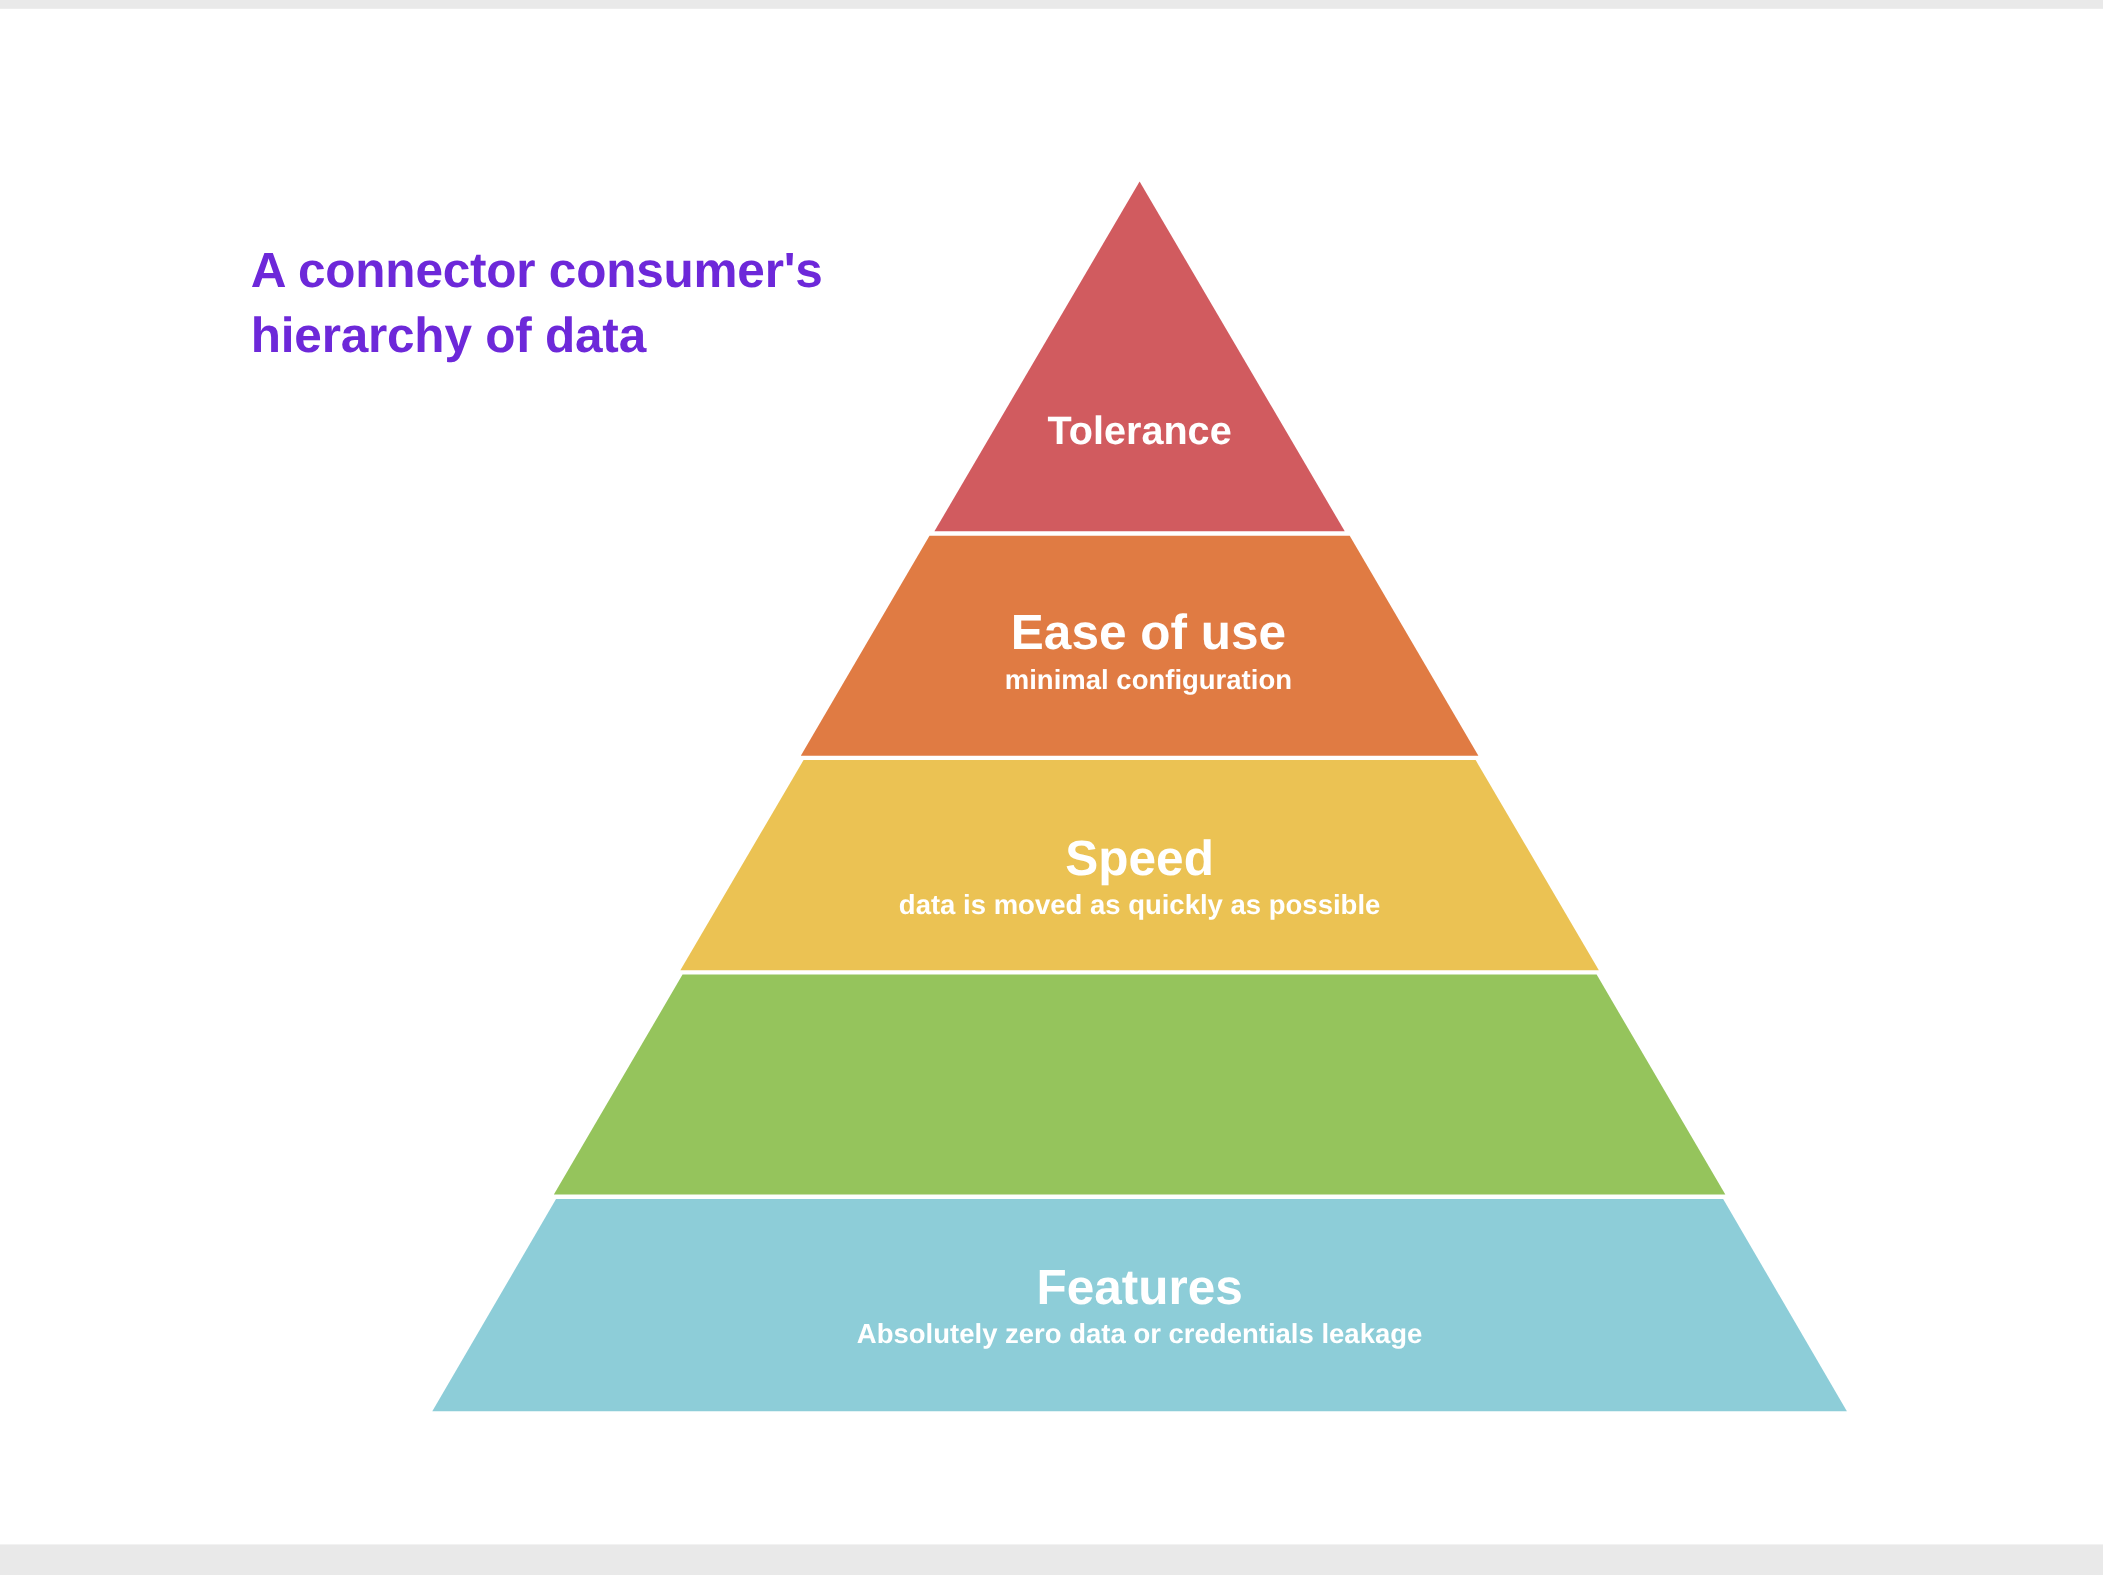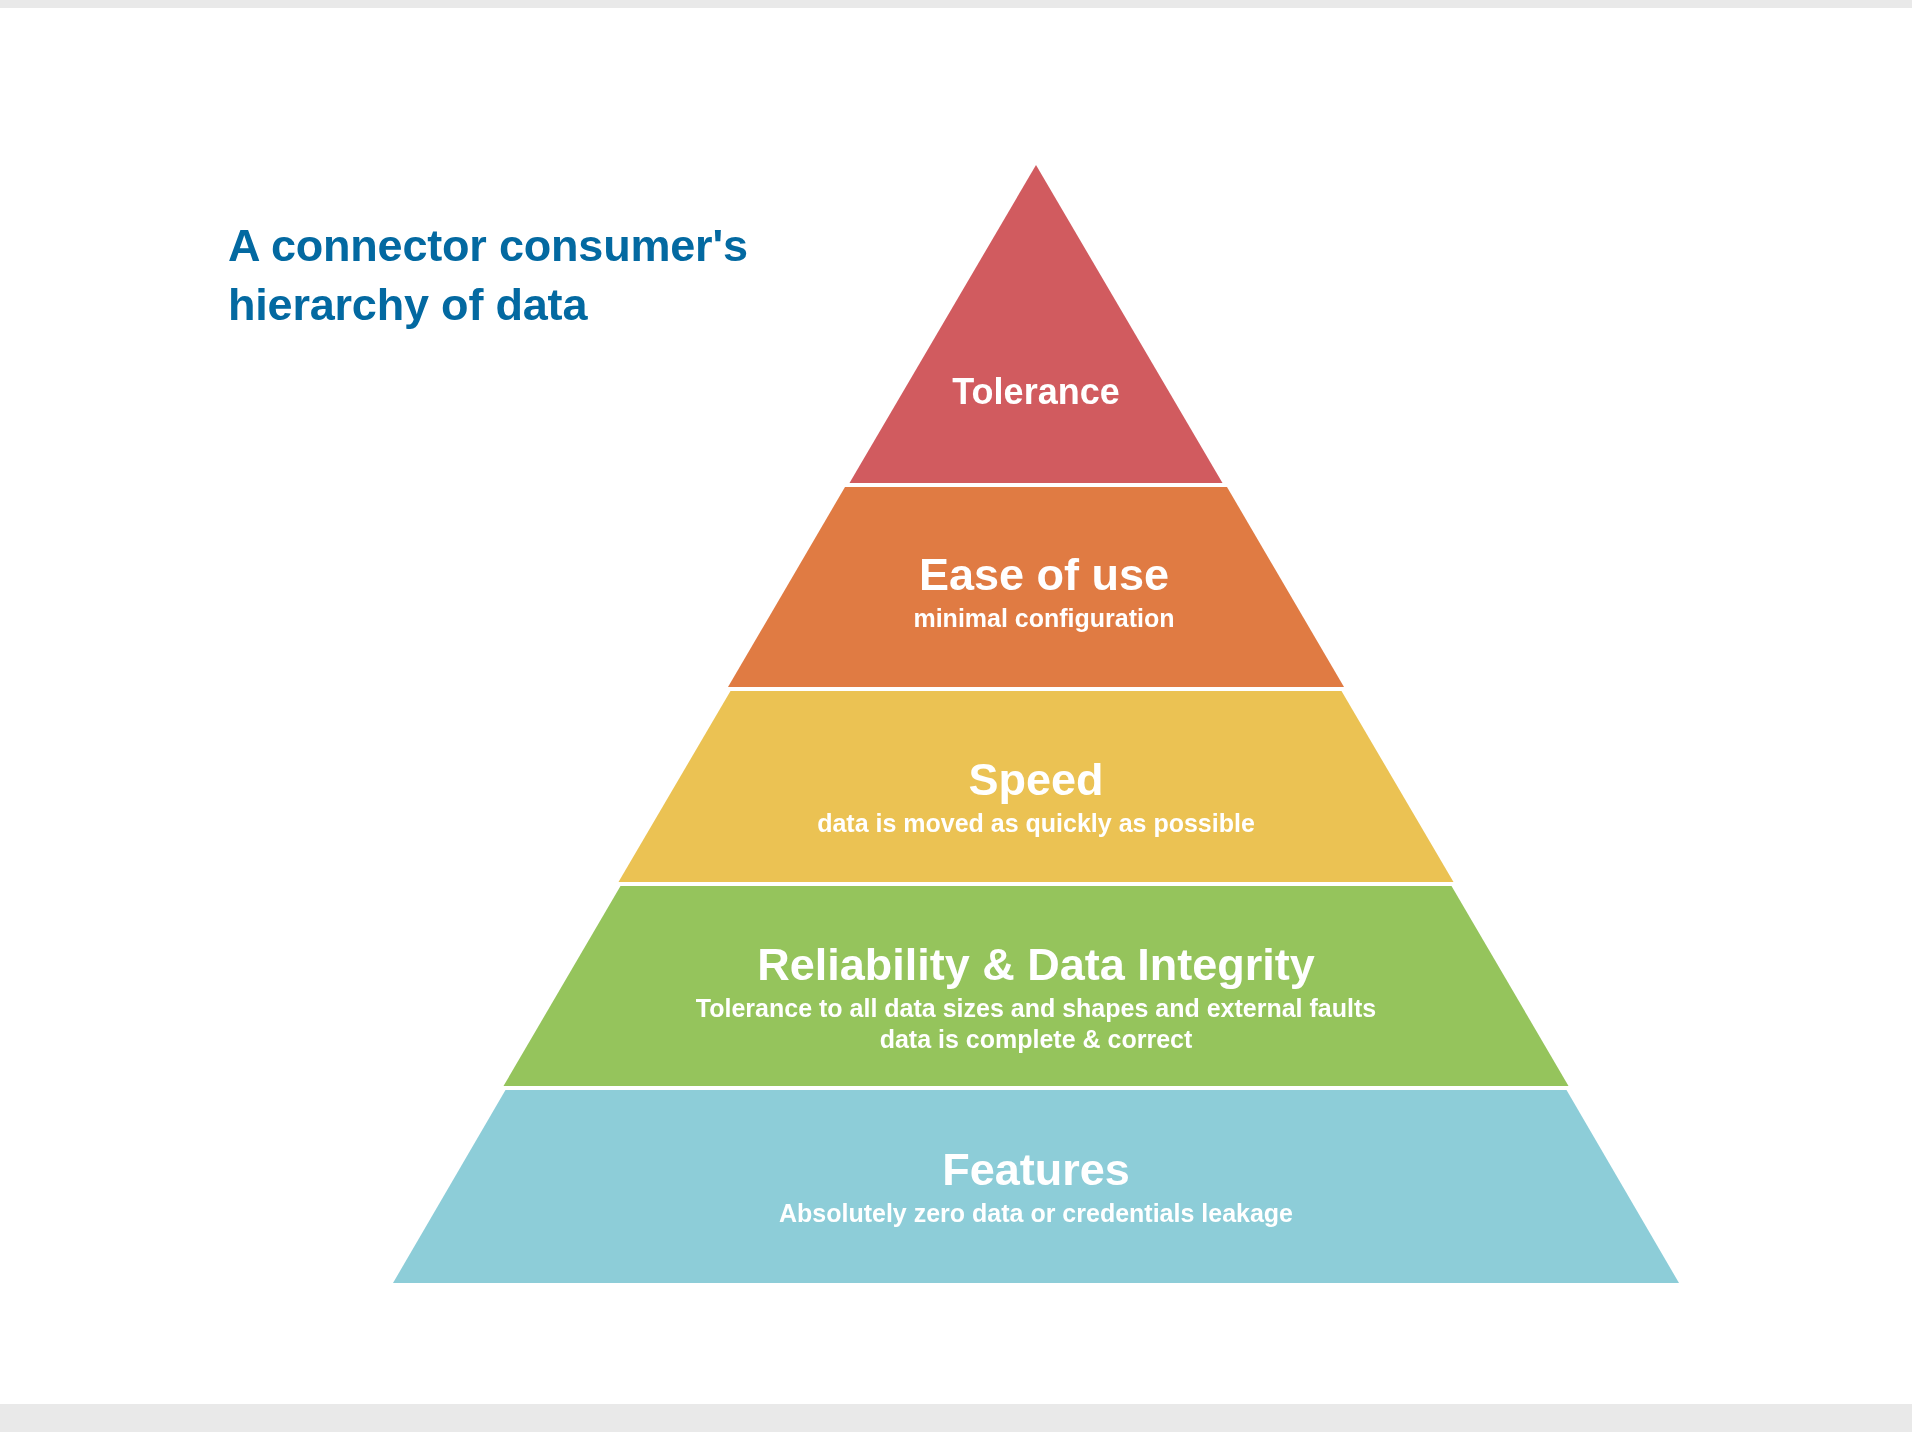--- a/index.html
+++ b/index.html
@@ -112,45 +112,38 @@
       <polygon points="845,487 1227,487 1344,687 728,687" fill="#e07b43"></polygon>
 
       <polygon points="730.5,691 1341.5,691 1453.5,882 618.5,882" fill="#ebc253"></polygon>
 
       <polygon points="620.5,886 1451.5,886 1568.5,1086 503.5,1086" fill="#95c45c"></polygon>
 
       <polygon points="505.5,1090 1566.5,1090 1679,1283 393,1283" fill="#8dcdd8"></polygon>
     </svg>
   </div>
 
-  <div id="title-block" style="color: #0369a1;">
+  <div id="title-block" style="color: #6d28d9;">
     <span class="tline">A connector consumer's</span>
     <span class="tline">hierarchy of data</span>
   </div>
 
   <div class="tier-text" id="text-features" style="color: rgb(255, 255, 255);">
     <span class="tier-title">Tolerance</span>
   </div>
 
   <div class="tier-text" id="text-ease" style="color: rgb(255, 255, 255);">
     <span class="tier-title">Ease of use</span>
     <span class="tier-sub">minimal configuration</span>
   </div>
 
   <div class="tier-text" id="text-speed" style="color: rgb(255, 255, 255);">
     <span class="tier-title">Speed</span>
     <span class="tier-sub">data is moved as quickly as possible</span>
   </div>
 
-  <div class="tier-text" id="text-reliability" style="color: rgb(255, 255, 255);">
-    <span class="tier-title">Reliability &amp; Data Integrity</span>
-    <span class="tier-sub">
-      <span class="subline">Tolerance to all data sizes and shapes and external faults</span>
-      <span class="subline">data is complete &amp; correct</span>
-    </span>
-  </div>
 
   <div class="tier-text" id="text-security" style="color: rgb(255, 255, 255);">
     <span class="tier-title">Features</span>
     <span class="tier-sub">Absolutely zero data or credentials leakage</span>
   </div>
 
 </div>
 
 </body></html>

